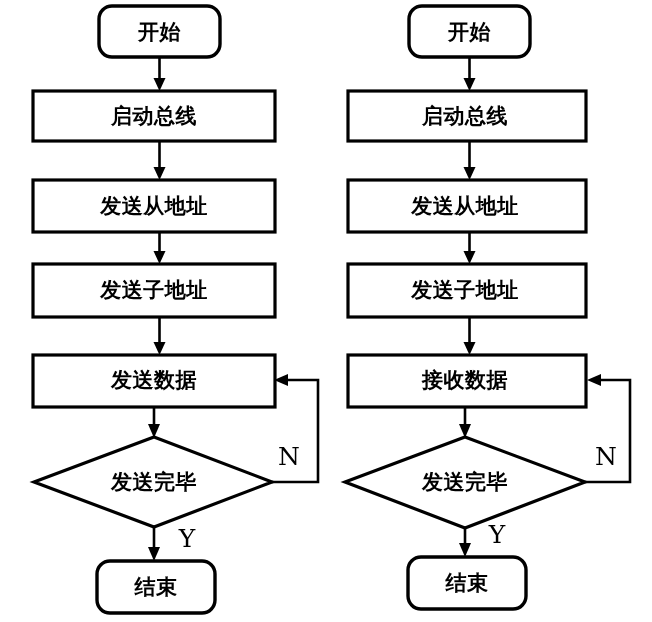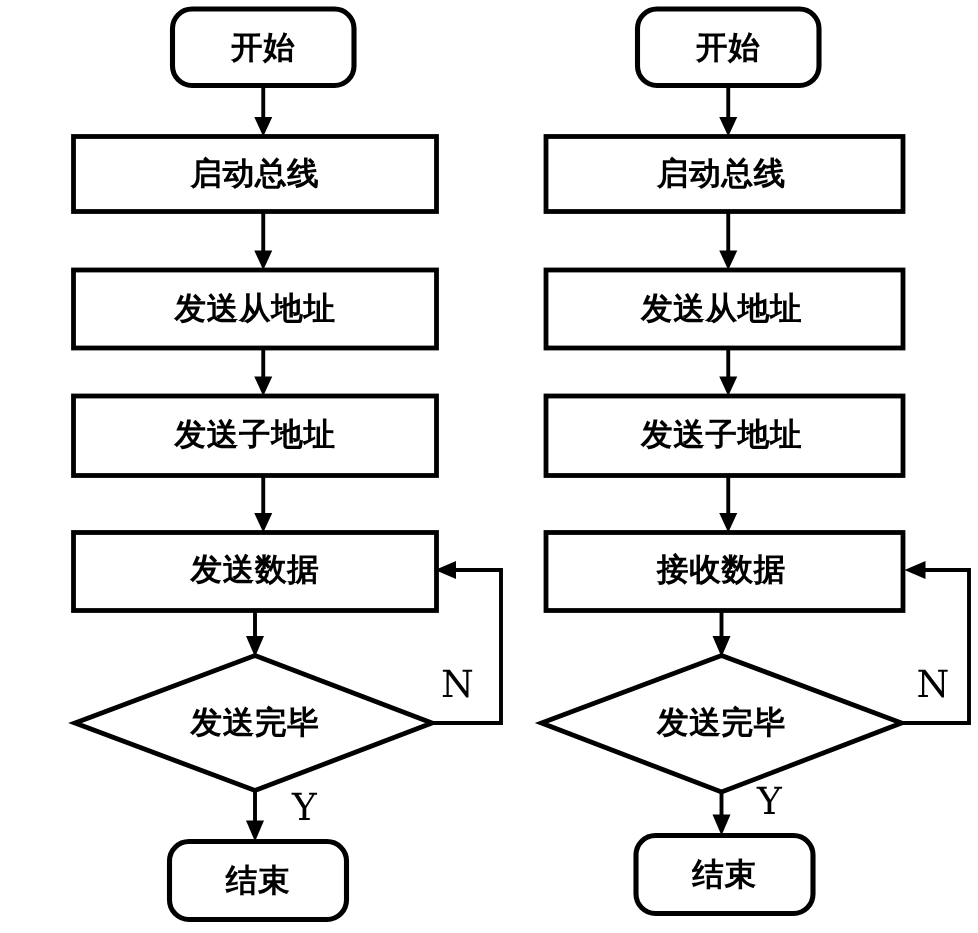--- a/index.html
+++ b/index.html
@@ -10,21 +10,21 @@
   }
   body {
     width: 652px;
     height: 622px;
     position: relative;
     overflow: hidden;
     font-family: "DejaVu Sans", "Liberation Sans", sans-serif;
   }
   #diagram-root {
     position: absolute;
-    left: 16px;
+    left: 0;
     top: 0;
     width: 523px;
     height: 622px;
   }
   svg#flow-svg {
     display: block;
     width: 652px;
     height: 622px;
   }
   .node-shape {

